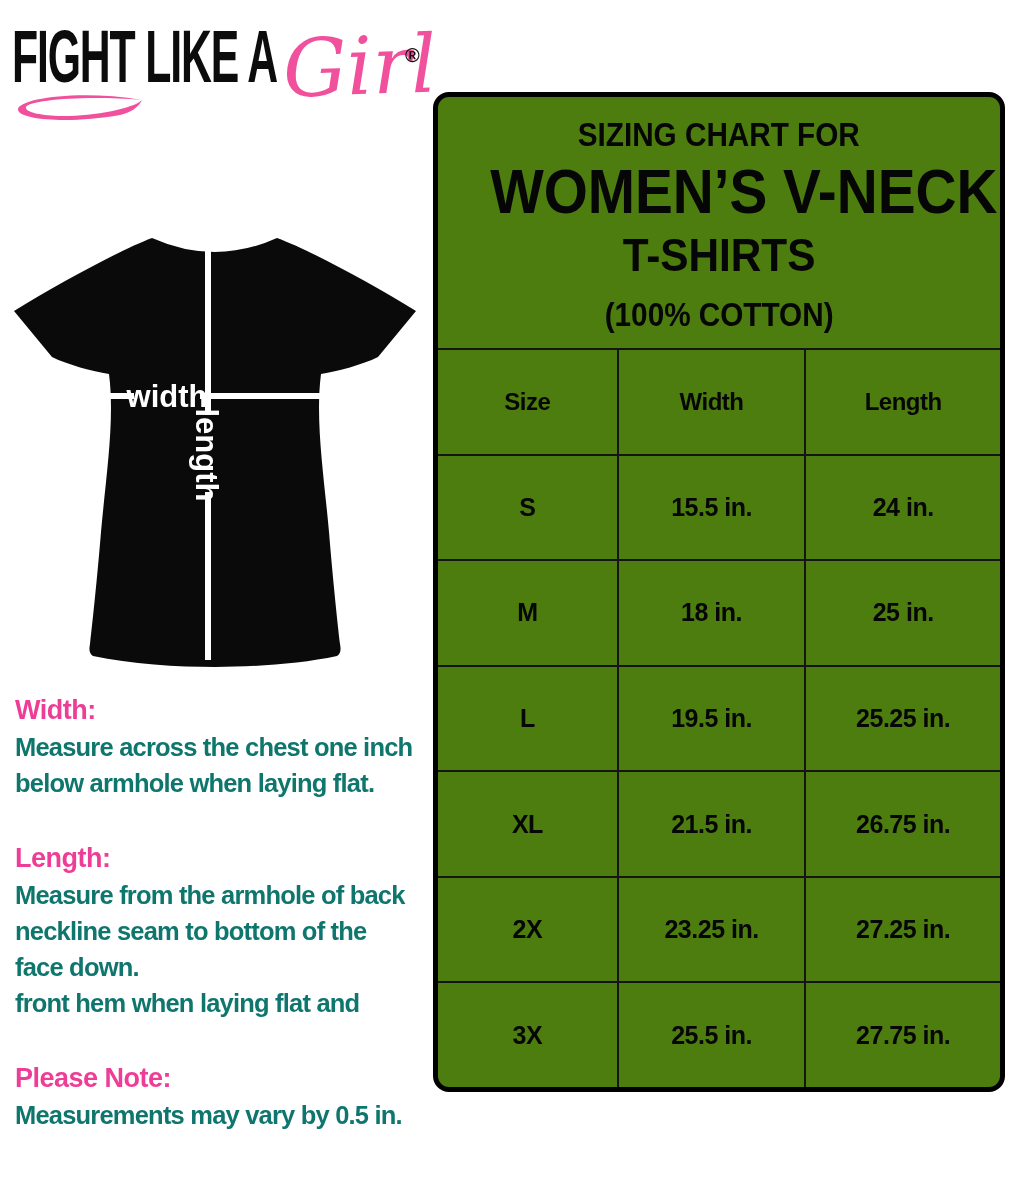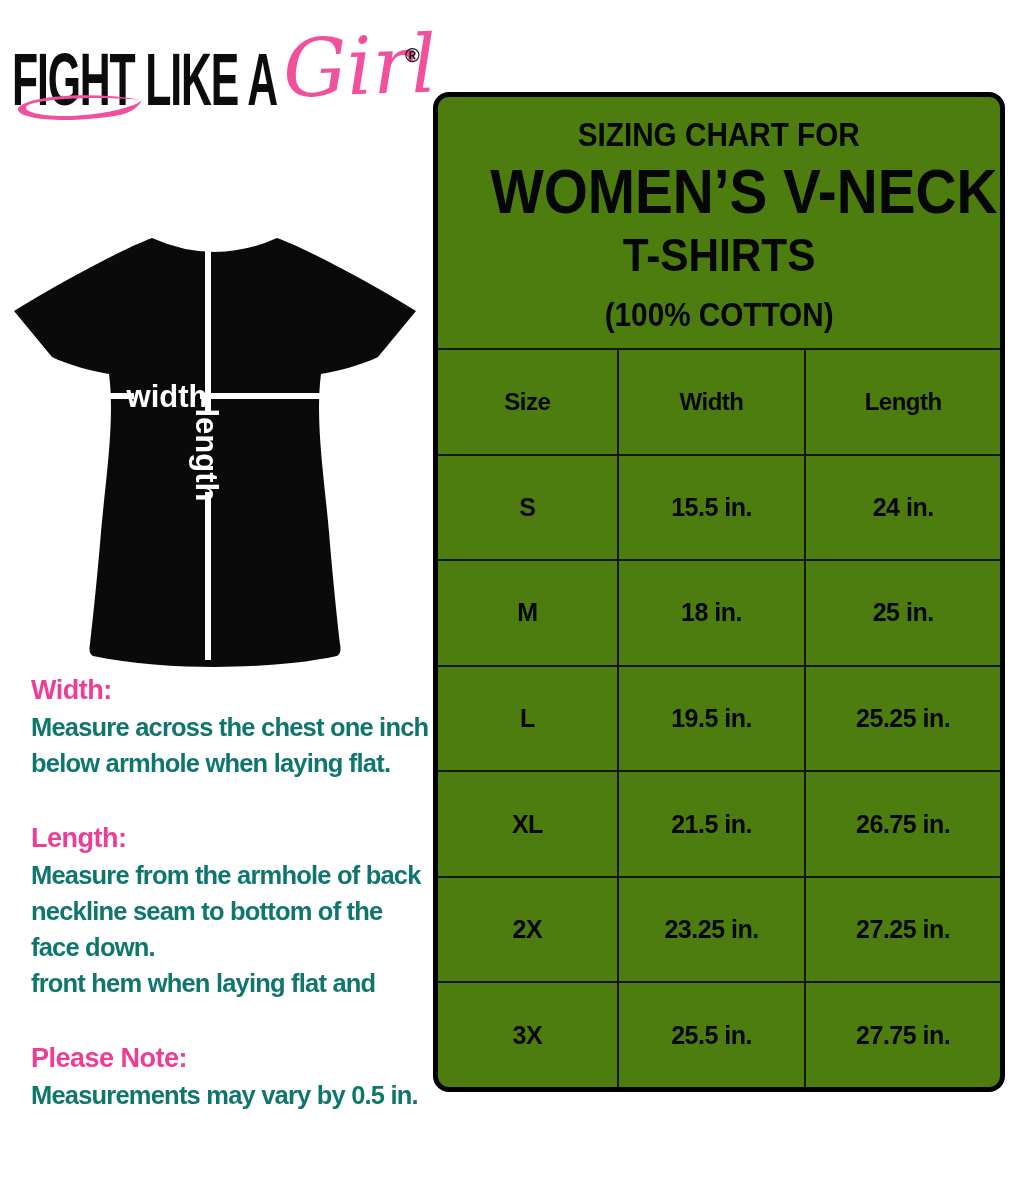--- a/index.html
+++ b/index.html
@@ -11,21 +11,21 @@
     background: #ffffff;
     overflow: hidden;
     font-family: "Liberation Sans", sans-serif;
     color: #000;
   }
 
   
   .logo-main {
     position: absolute;
     left: 12px;
-    top: 42px;
+    top: 19px;
     width: 275px;
     height: 80px;
     overflow: visible;
     white-space: nowrap;
   }
   .logo-main-inner {
     display: inline-block;
     font-size: 75px;
     line-height: 75px;
     font-weight: bold;
@@ -72,23 +72,22 @@
   .shirt-svg text {
     font-family: "Liberation Sans", sans-serif;
     font-weight: bold;
     fill: #ffffff;
   }
 
   
   .notes {
     position: absolute;
     left: 15px;
-    top: 672px;
+    top: 692px;
     width: 415px;
-    margin-left: 16px;
   }
   .note-block { margin-bottom: 39px; }
   .note-heading {
     color: #ee3d96;
     font-weight: bold;
     font-size: 27px;
     line-height: 37px;
     letter-spacing: -0.5px;
   }
   .note-line {

